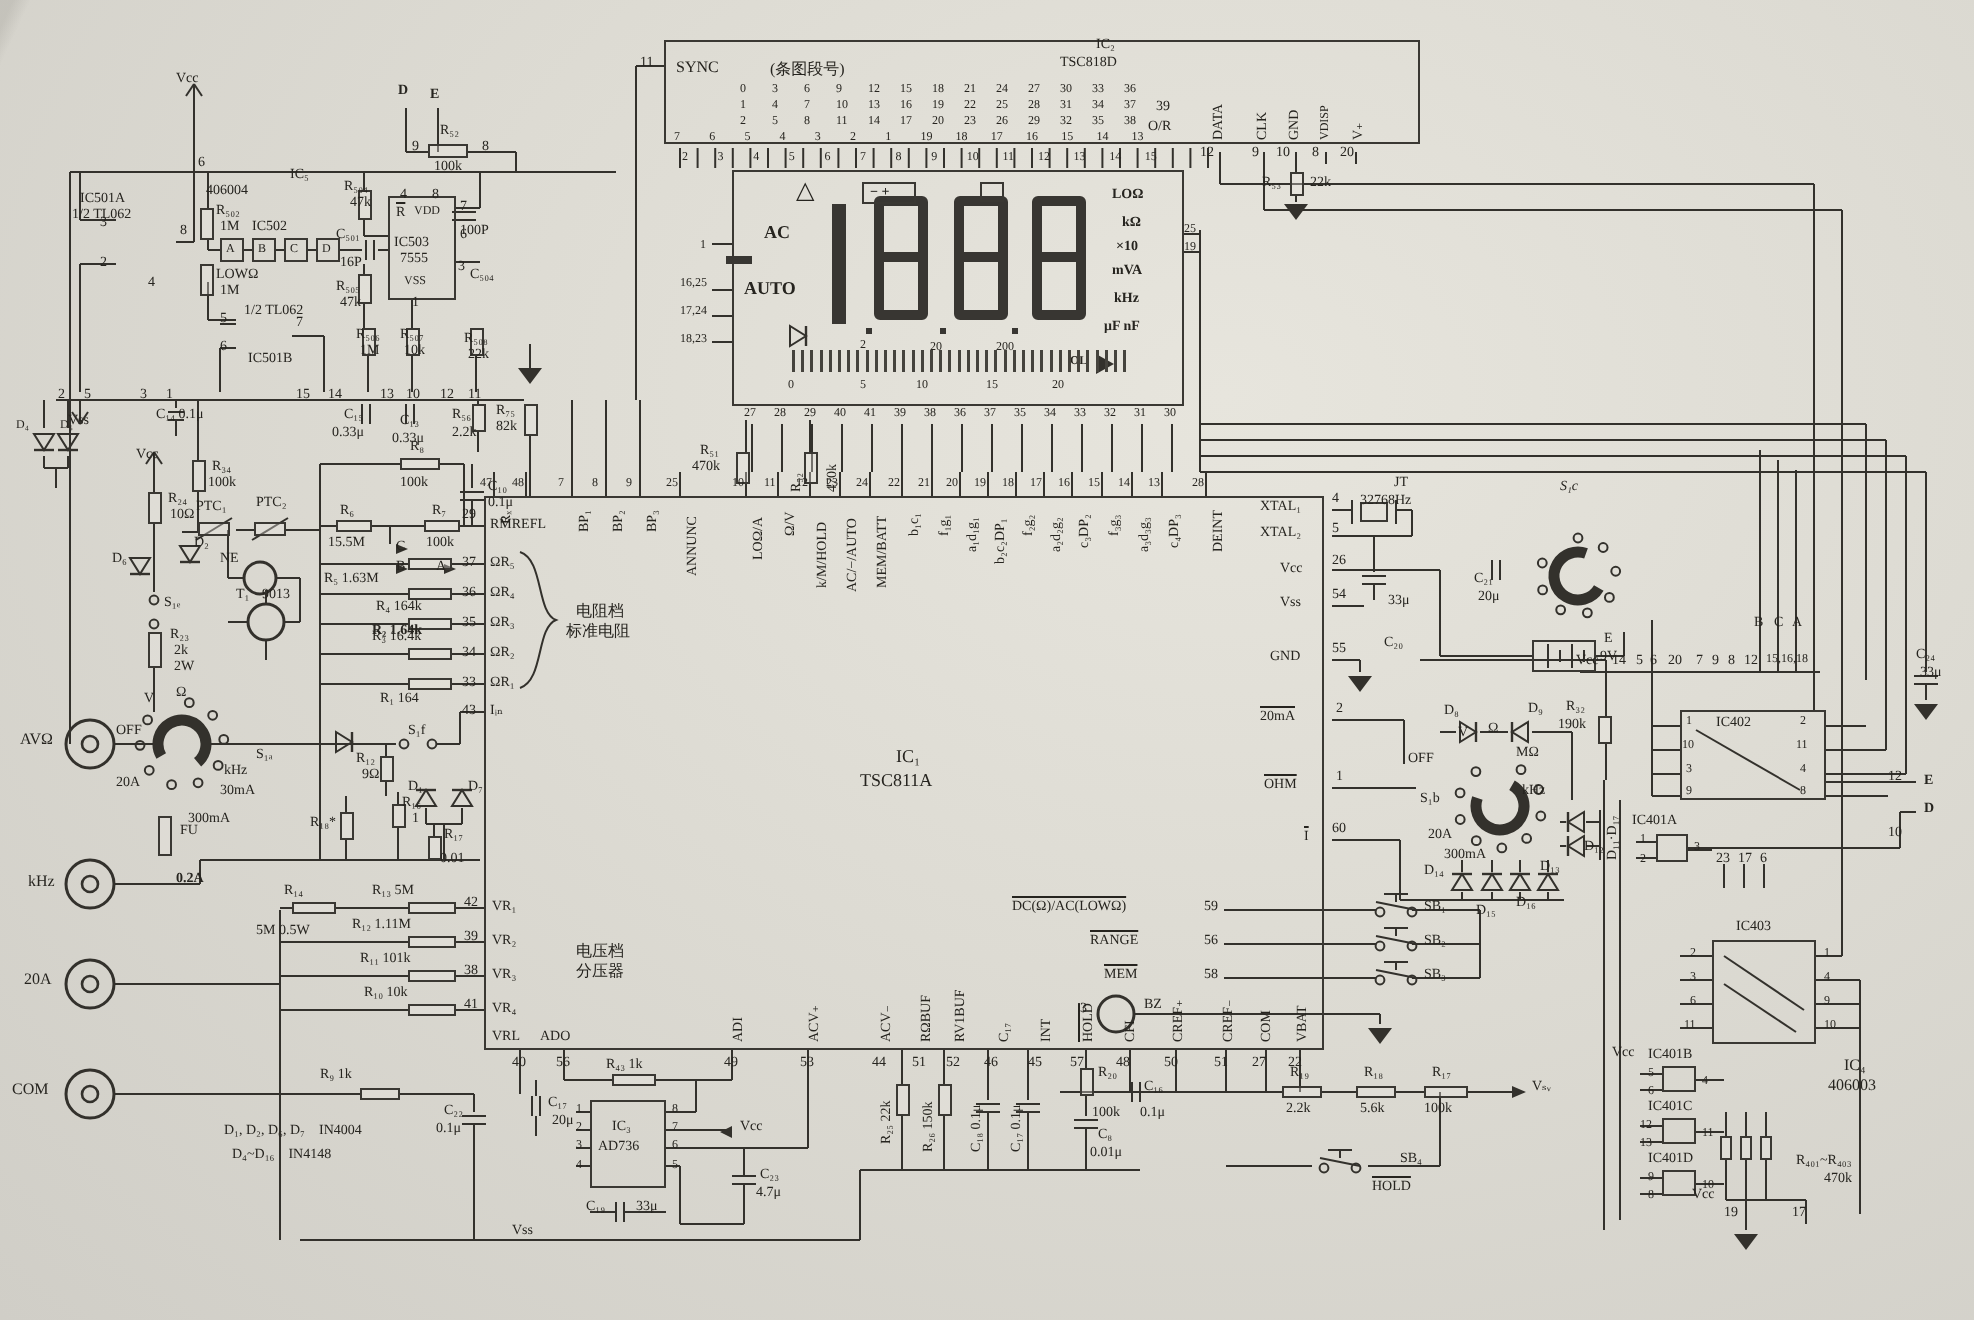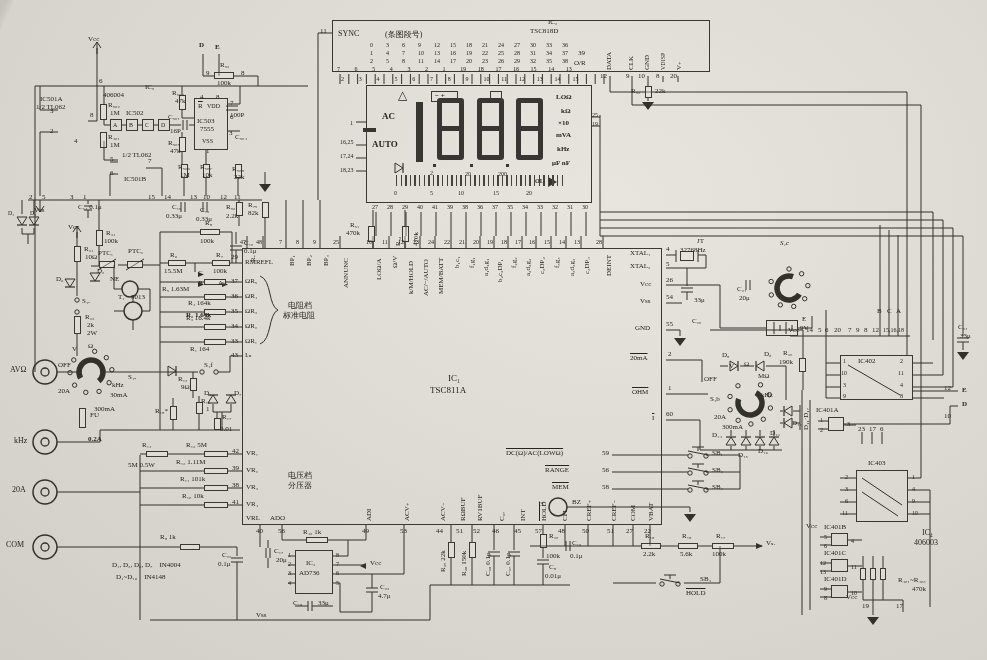--- a/index.html
+++ b/index.html
@@ -678,21 +678,21 @@
       <span class="lbl" style="left: 103px; top: 92px;">406004</span>
       <span class="lbl" style="left: 40px; top: 96px;">IC501A</span>
       <span class="lbl" style="left: 36px; top: 104px;">1/2 TL062</span>
       <span class="lbl" style="left: 50px; top: 108px;">3</span>
       <span class="lbl" style="left: 50px; top: 128px;">2</span>
       <span class="lbl" style="left: 90px; top: 112px;">8</span>
       <span class="lbl" style="left: 74px; top: 138px;">4</span>
       <span class="lbl" style="left: 108px; top: 102px;">R₅₀₂</span>
       <span class="lbl" style="left: 110px; top: 110px;">1M</span>
       <span class="lbl" style="left: 126px; top: 110px;">IC502</span>
-      <span class="lbl" style="left: 108px; top: 134px;">R₄₀₁</span>
+      <span class="lbl" style="left: 108px; top: 134px;">LOWΩ</span>
       <span class="lbl" style="left: 110px; top: 142px;">1M</span>
       <span class="lbl" style="font-size: 6px; left: 113px; top: 122px;">A</span>
       <span class="lbl" style="font-size: 6px; left: 129px; top: 122px;">B</span>
       <span class="lbl" style="font-size: 6px; left: 145px; top: 122px;">C</span>
       <span class="lbl" style="font-size: 6px; left: 161px; top: 122px;">D</span>
       <span class="lbl" style="left: 172px; top: 90px;">R₅₀₄</span>
       <span class="lbl" style="left: 175px; top: 98px;">47k</span>
       <span class="lbl" style="left: 168px; top: 114px;">C₅₀₁</span>
       <span class="lbl" style="left: 170px; top: 128px;">16P</span>
       <span class="lbl" style="left: 168px; top: 140px;">R₅₀₅</span>

